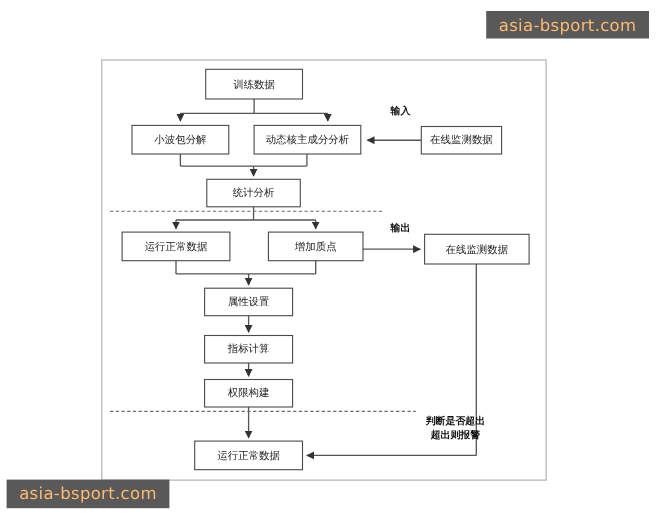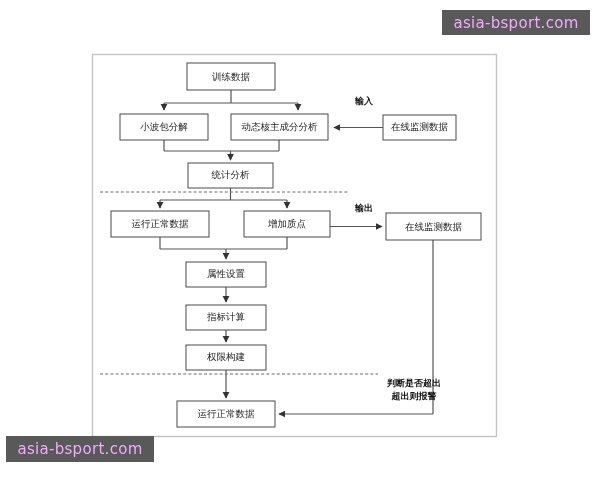--- a/index.html
+++ b/index.html
@@ -18,21 +18,21 @@
   #flow-svg {
     position: absolute;
     left: 0;
     top: 0;
     width: 600px;
     height: 480px;
   }
   .wm {
     position: absolute;
     background: #595959;
-    color: #f0abfc;
+    color: #fdba74;
     font-family: "DejaVu Sans", "Liberation Sans", sans-serif;
     font-size: 15px;
     letter-spacing: 0.3px;
     display: flex;
     align-items: center;
     justify-content: center;
     white-space: nowrap;
   }
   #wm-top {
     right: 10px;

